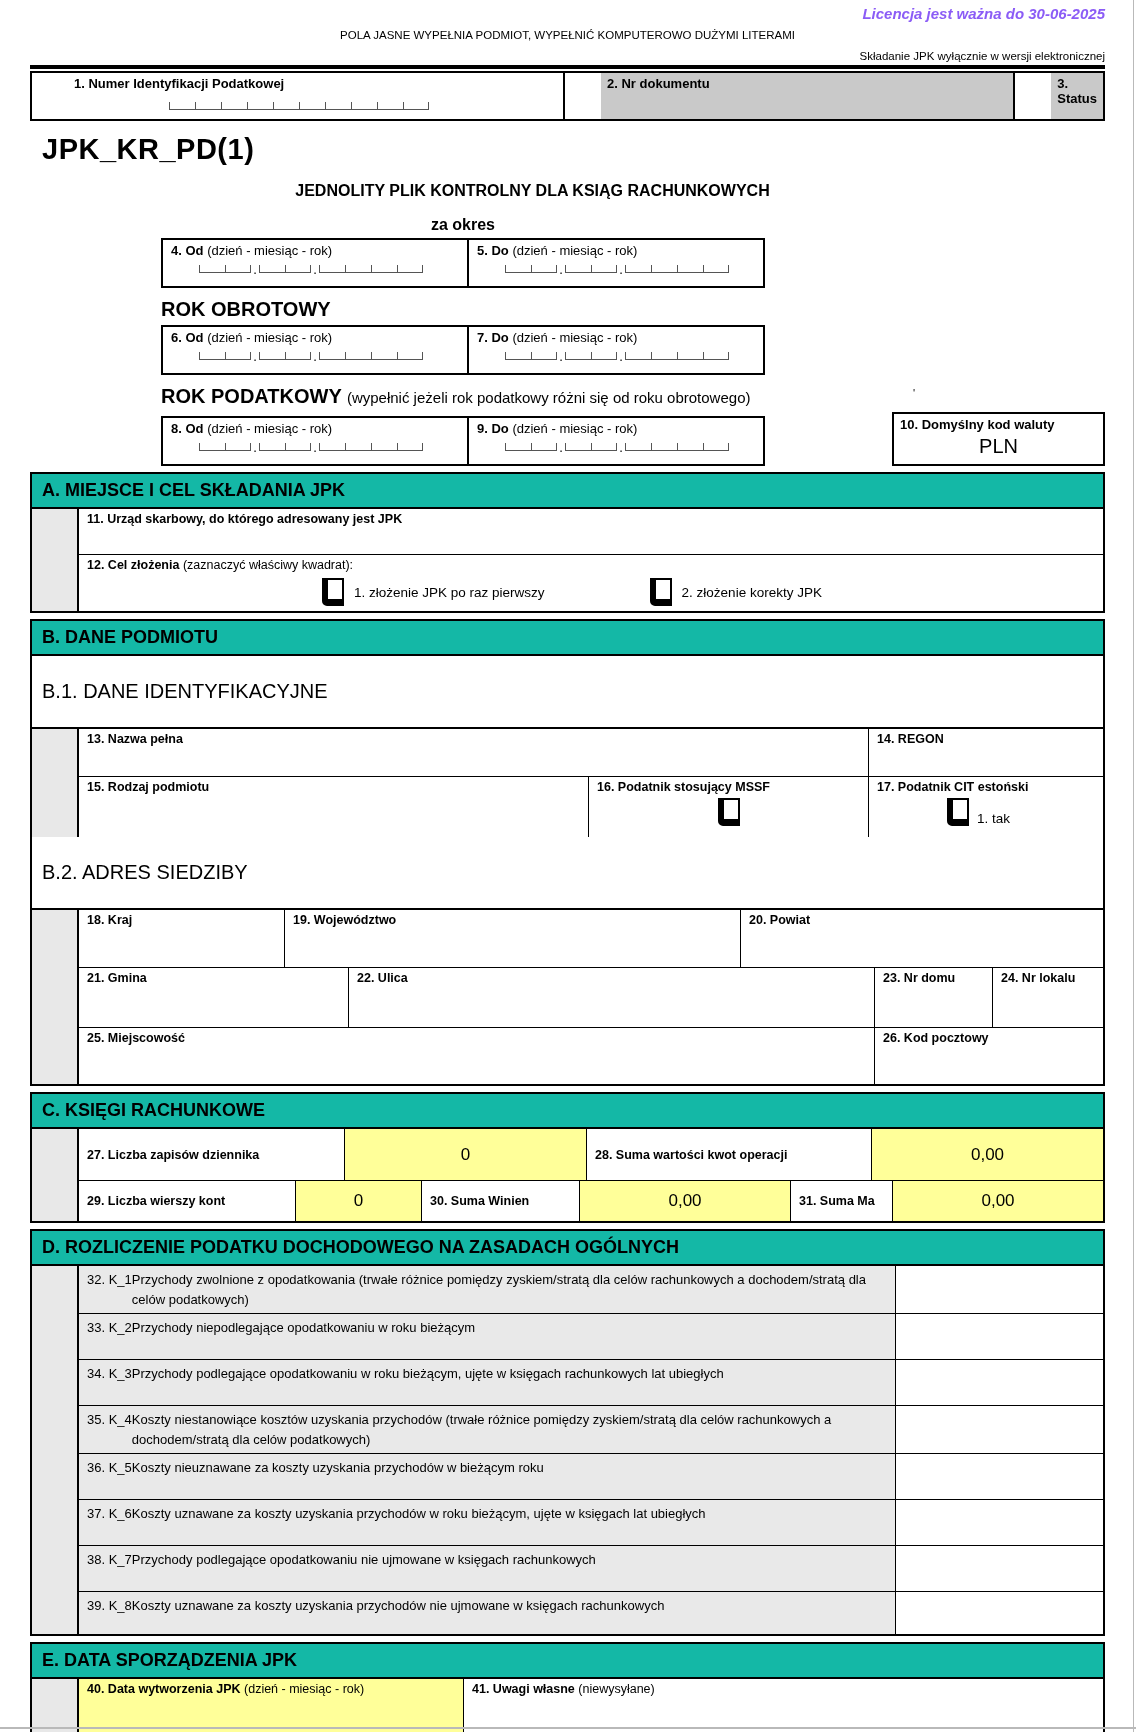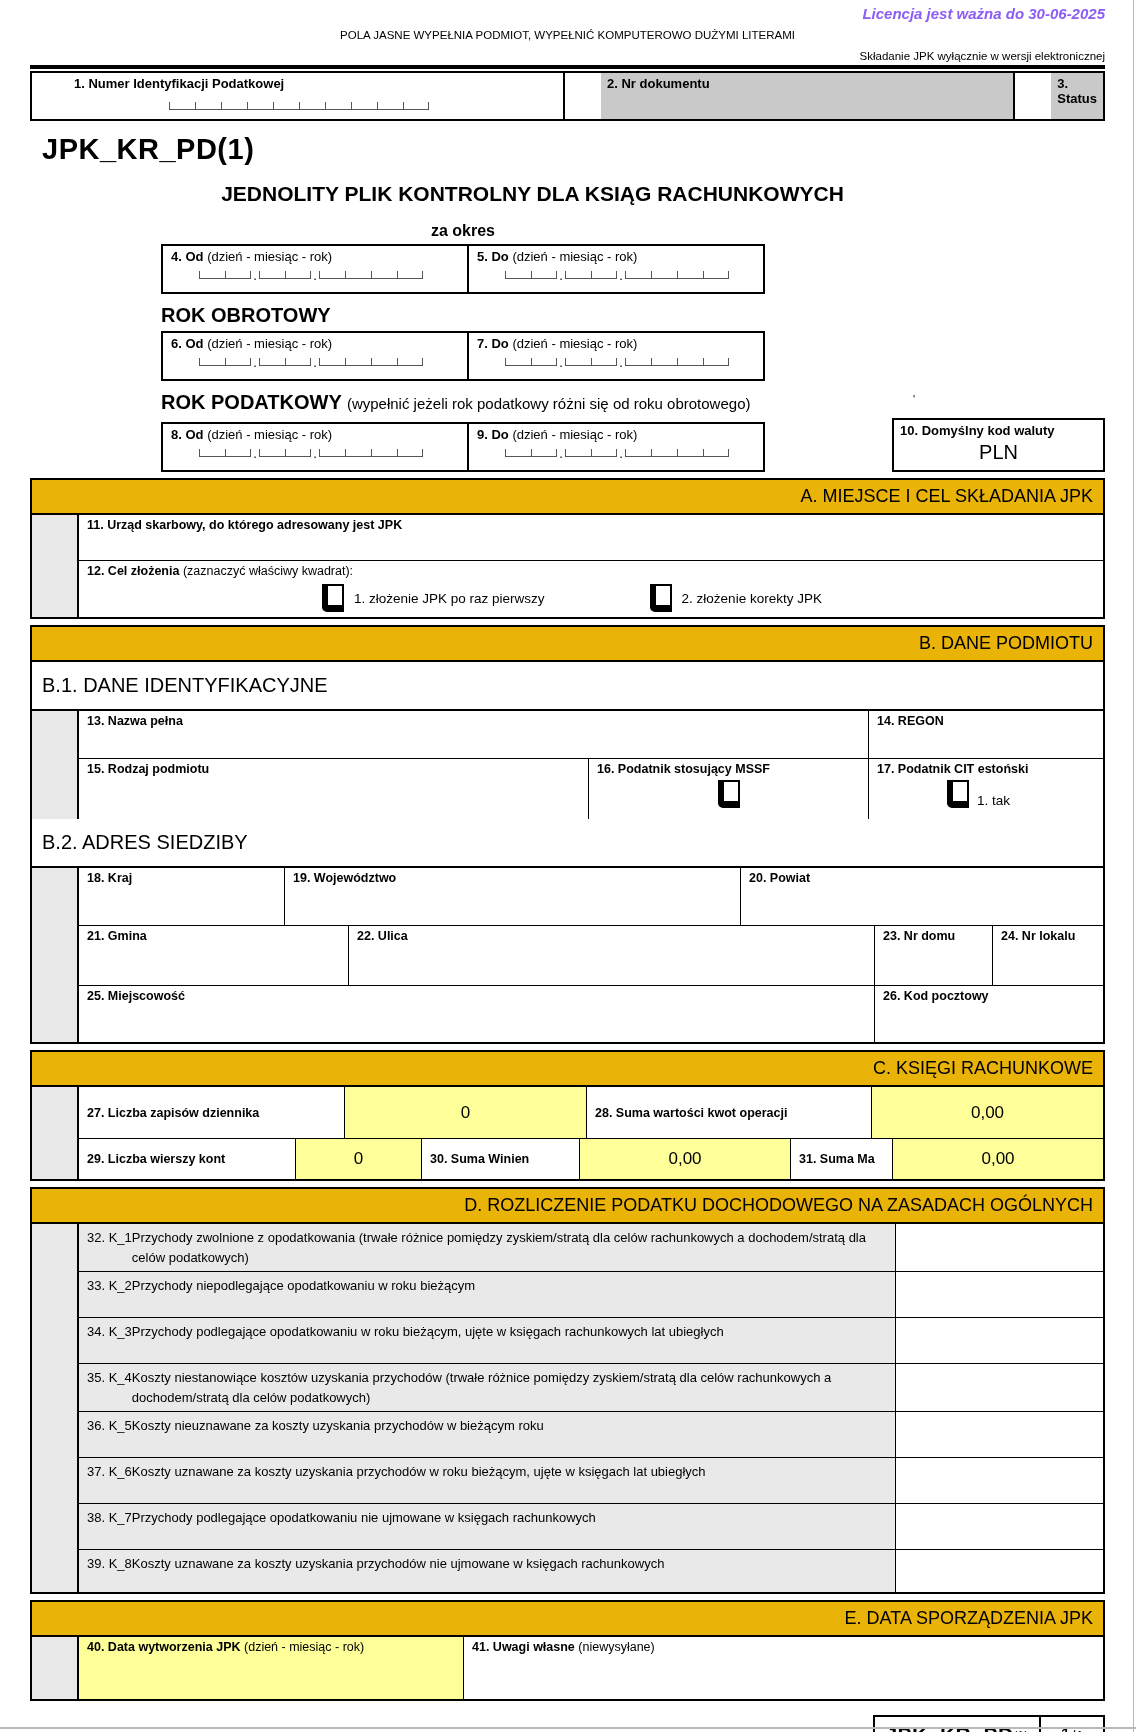--- a/index.html
+++ b/index.html
@@ -20,42 +20,42 @@
   .id-c3{flex:1;background:#c9c9c9;}
 
   
   .ruler{display:inline-flex;align-items:flex-end;}
   .rseg{display:inline-block;width:26px;height:8px;border-left:1px solid #555;border-bottom:1px solid #555;box-sizing:border-box;}
   .rlast{border-right:1px solid #555;}
   .rdot{display:inline-block;width:8px;text-align:center;font-size:13px;line-height:7px;}
 
   
   .form-title{margin:12px 0 0 12px;font-size:29px;font-weight:bold;letter-spacing:.5px;}
-  .main-heading{margin-top:16px;padding-right:70px;text-align:center;font-size:21px;font-weight:bold;}
+  .main-heading{margin-top:16px;padding-right:70px;text-align:center;font-size:16px;font-weight:bold;}
   .za-okres{margin:16px 0 0 131px;width:604px;text-align:center;font-size:16px;font-weight:bold;}
   .rok-heading{margin:10px 0 4px 131px;font-size:20px;font-weight:bold;position:relative;}
   .rok-heading .note{font-size:15px;font-weight:normal;}
   .stray{position:absolute;left:752px;top:2px;font-size:11px;font-weight:normal;}
 
   
   .datetable{margin:4px 0 0 131px;width:604px;display:flex;border:2px solid #000;box-sizing:border-box;height:50px;}
   .datetable .dcell{box-sizing:border-box;padding:3px 8px;}
   .datetable .dcell:first-child{width:306px;border-right:2px solid #000;}
   .datetable .dcell:last-child{flex:1;}
   .flabel{font-size:13px;}
   .flabel b{font-weight:bold;}
   .dcell .ruler{margin:7px 0 0 28px;}
   .row89{display:flex;align-items:flex-start;}
   .currency-box{margin-left:auto;width:213px;border:2px solid #000;box-sizing:border-box;height:54px;padding:3px 6px;}
   .currency-box .val{text-align:center;font-size:20px;margin-top:3px;}
 
   
   .sec{border:2px solid #000;margin-top:6px;}
-  .band{background:#eab308;font-size:18px;font-weight:normal;padding:6px 10px;border-bottom:2px solid #000;text-align:right;}
-  .subhead{background:#fff;font-size:20px;font-weight:normal;padding:12px 10px;}
+  .band{background:#14b8a6;font-size:18px;font-weight:bold;padding:6px 10px;border-bottom:2px solid #000;}
+  .subhead{background:#fff;font-size:20px;font-weight:normal;padding:24px 10px;}
   .secbody{background:#e8e8e8;padding-left:45px;}
   .secbody.bt{border-top:2px solid #000;}
   .rows{background:#fff;border-left:2px solid #000;}
   .frow{display:flex;border-bottom:1px solid #000;box-sizing:border-box;}
   .frow:last-child{border-bottom:none;}
   .fcell{box-sizing:border-box;padding:3px 8px;border-right:1px solid #000;font-size:12.5px;}
   .fcell:last-child{border-right:none;flex:1;}
   .fcell b{font-weight:bold;}
   .ycell{background:#ffff99;display:flex;align-items:center;justify-content:center;font-size:17px;}
   .checkline{display:flex;align-items:center;gap:10px;margin:6px 0 0 235px;}

